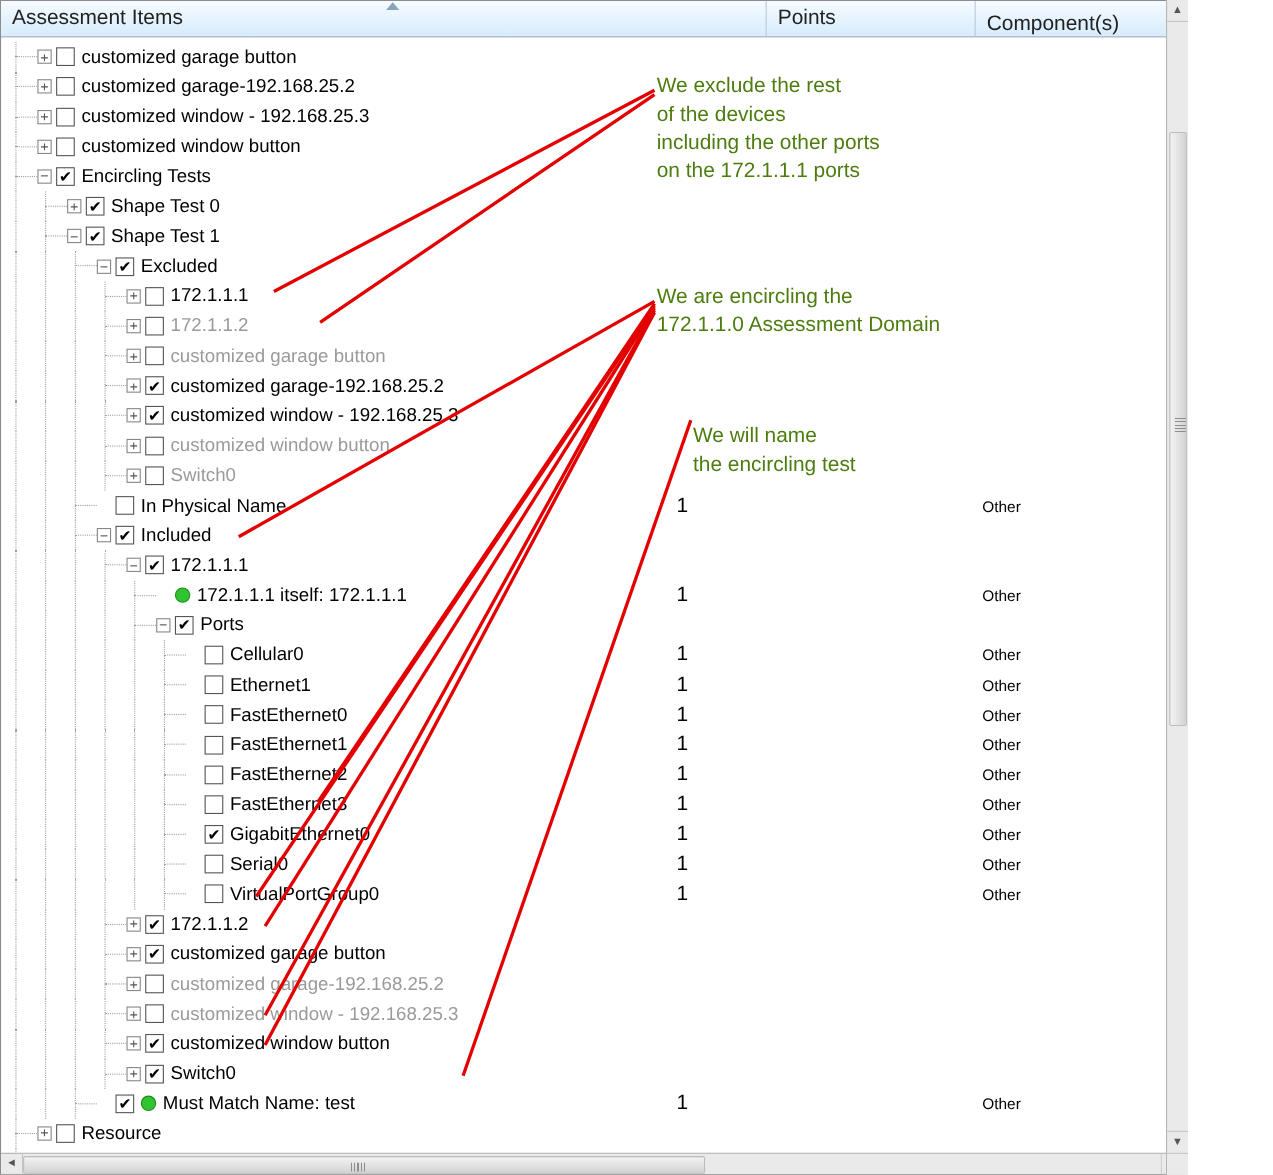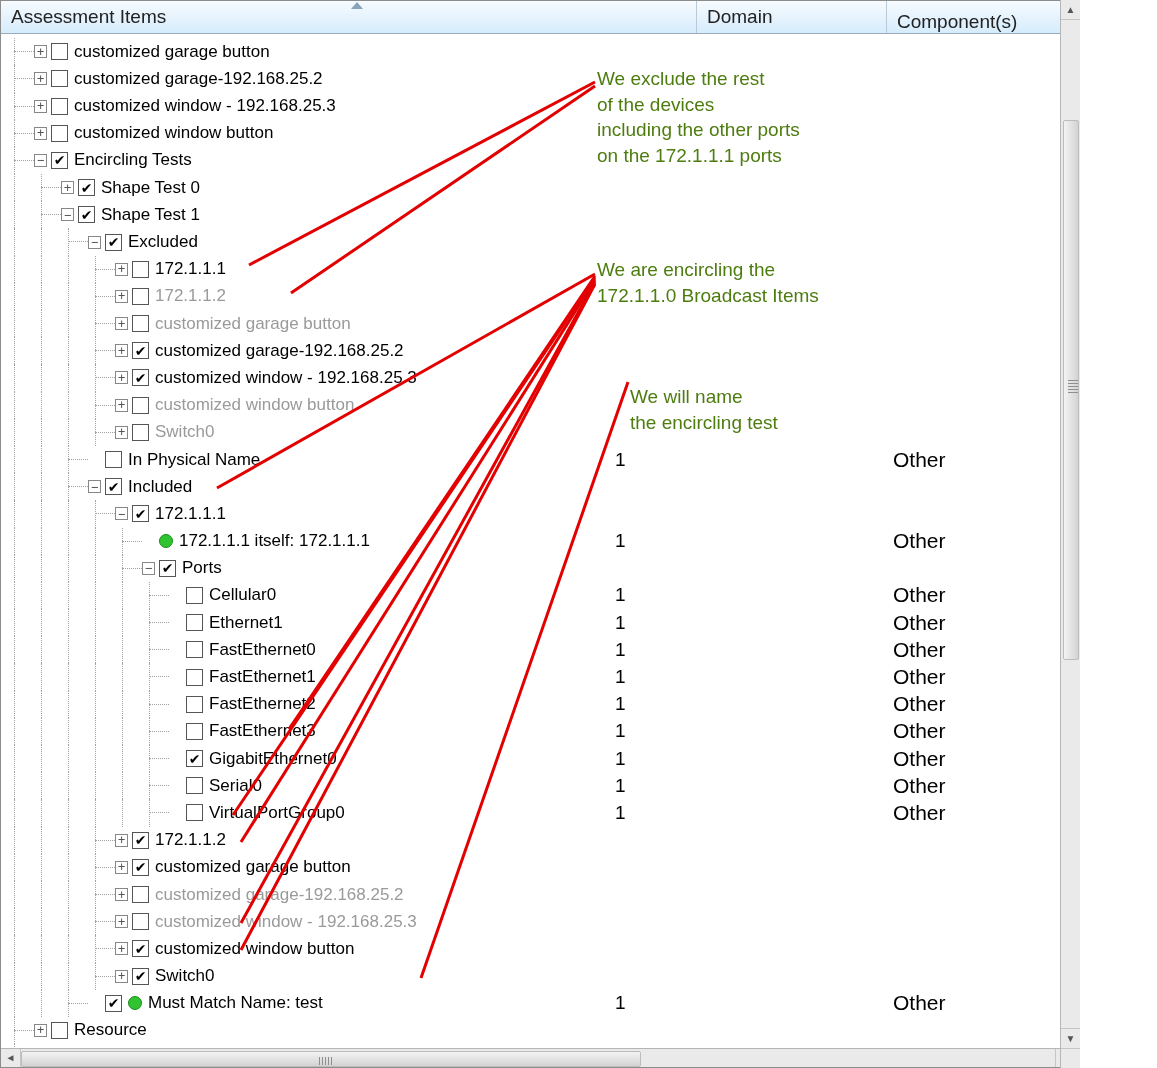--- a/index.html
+++ b/index.html
@@ -111,21 +111,21 @@
     left: 608px;
     top: 0; bottom: 0;
     display: flex; align-items: center;
     font-size: 19px;
   }
   .comp-cell {
     position: absolute;
     left: 886px;
     top: 0; bottom: 0;
     display: flex; align-items: center;
-    font-size: 21px;
+    font-size: 14px;
   }
   .bottom-scroll {
     height: 20px;
     border-top: 1px solid #b5b5b5;
     background: #eaeaea;
     display: flex;
     align-items: stretch;
   }
   .sc-btn {
     width: 20px;
@@ -181,21 +181,21 @@
 <body>
 
 <div class="main-frame">
 
   <div class="header-row">
     <div class="header-cell hc-assessment">
       <span class="sort-marker"></span>
       <span>Assessment Items</span>
     </div>
     <div class="header-cell hc-points">
-      <span>Domain</span>
+      <span>Points</span>
     </div>
     <div class="header-cell hc-components">
       <span>Component(s)</span>
     </div>
   </div>
 
   <div class="tree-area">
     <div class="tree" id="tree-root">
         <div class="row">
           <span class="indent">
@@ -878,21 +878,21 @@
       </div>
 
     <div class="anno" style="left:596px; top:32px;">
       <div>We exclude the rest</div>
       <div>of the devices</div>
       <div>including the other ports</div>
       <div>on the 172.1.1.1 ports</div>
     </div>
     <div class="anno" style="left:596px; top:223px;">
       <div>We are encircling the</div>
-      <div>172.1.1.0 Broadcast Items</div>
+      <div>172.1.1.0 Assessment Domain</div>
     </div>
     <div class="anno" style="left:629px; top:350px;">
       <div>We will name</div>
       <div>the encircling test</div>
     </div>
 
     <svg class="lines" width="1060" height="1030">
       <g stroke="#e20000" stroke-width="3">
 
         <line x1="594" y1="48" x2="248" y2="231"></line>

